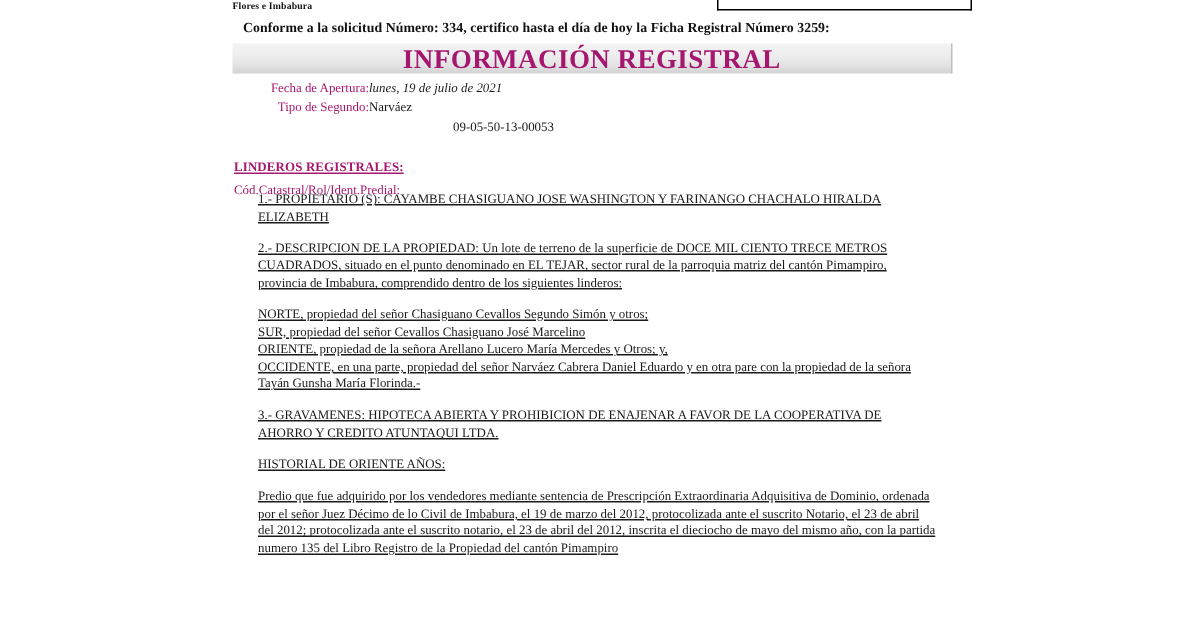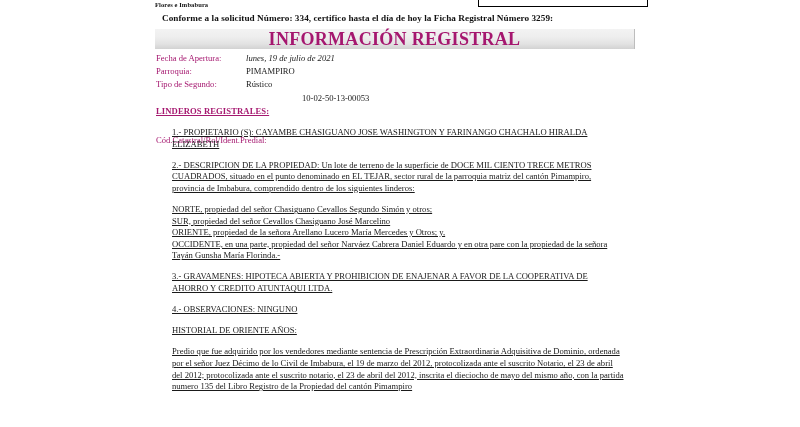--- a/index.html
+++ b/index.html
@@ -93,21 +93,21 @@
     height: 13.2px;
     line-height: 13.2px;
     white-space: nowrap;
   }
   .field-label {
     display: inline-block;
     font-size: 8.6px;
     color: #a5176f;
     vertical-align: top;
   }
-  .field-label.w1 { width: 90px; }
+  .field-label.w1 { width: 90px; text-align: right; }
   .field-label.w2 { width: 146px; margin-top: 42px; }
   .field-value {
     display: inline-block;
     font-size: 8.6px;
     color: #1a1a1a;
     vertical-align: top;
   }
   .field-value.italic { font-style: italic; }
 
   
@@ -156,42 +156,38 @@
   <div class="title-band">
     <span class="title-text">INFORMACIÓN REGISTRAL</span>
   </div>
 
   <div class="fields">
 
     <div class="field-row">
       <span class="field-label w1">Fecha de Apertura:</span><span class="field-value italic">lunes, 19 de julio de 2021</span>
     </div>
 
+
     <div class="field-row">
-      <span class="field-label w1">Parroquia:</span><span class="field-value">PIMAMPIRO</span>
+      <span class="field-label w1">Tipo de Segundo:</span><span class="field-value">Narváez</span>
     </div>
 
     <div class="field-row">
-      <span class="field-label w1">Tipo de Segundo:</span><span class="field-value">Rústico</span>
-    </div>
-
-    <div class="field-row">
-      <span class="field-label w2">Cód.Catastral/Rol/Ident.Predial:</span><span class="field-value">10-02-50-13-00053</span>
+      <span class="field-label w2">Cód.Catastral/Rol/Ident.Predial:</span><span class="field-value">09-05-50-13-00053</span>
     </div>
 
   </div>
 
   <div class="linderos-heading">LINDEROS REGISTRALES:</div>
 
   <div class="body-block">
     <p class="para">1.- PROPIETARIO (S): CAYAMBE CHASIGUANO JOSE WASHINGTON Y FARINANGO CHACHALO HIRALDA ELIZABETH</p>
     <p class="para">2.- DESCRIPCION DE LA PROPIEDAD: Un lote de terreno de la superficie de DOCE MIL CIENTO TRECE METROS CUADRADOS, situado en el punto denominado en EL TEJAR, sector rural de la parroquia matriz del cantón Pimampiro, provincia de Imbabura, comprendido dentro de los siguientes linderos:</p>
     <p class="para lines">NORTE, propiedad del señor Chasiguano Cevallos Segundo Simón y otros;
 SUR, propiedad del señor Cevallos Chasiguano José Marcelino
 ORIENTE, propiedad de la señora Arellano Lucero María Mercedes y Otros; y,
 OCCIDENTE, en una parte, propiedad del señor Narváez Cabrera Daniel Eduardo y en otra pare con la propiedad de la señora Tayán Gunsha María Florinda.-</p>
     <p class="para">3.- GRAVAMENES: HIPOTECA ABIERTA Y PROHIBICION DE ENAJENAR A FAVOR DE LA COOPERATIVA DE AHORRO Y CREDITO ATUNTAQUI LTDA.</p>
-    <p class="para">4.- OBSERVACIONES: NINGUNO</p>
     <p class="para">HISTORIAL DE ORIENTE AÑOS:</p>
     <p class="para last">Predio que fue adquirido  por los vendedores mediante sentencia de Prescripción Extraordinaria Adquisitiva de Dominio, ordenada por el señor Juez Décimo de lo Civil de Imbabura, el 19 de marzo del 2012, protocolizada ante el suscrito Notario, el 23 de abril del 2012; protocolizada ante el suscrito notario, el 23 de abril del 2012, inscrita el dieciocho de mayo del mismo año, con la partida numero 135 del Libro Registro de la Propiedad del cantón Pimampiro</p>
   </div>
 
 </div>
 
 </body></html>

